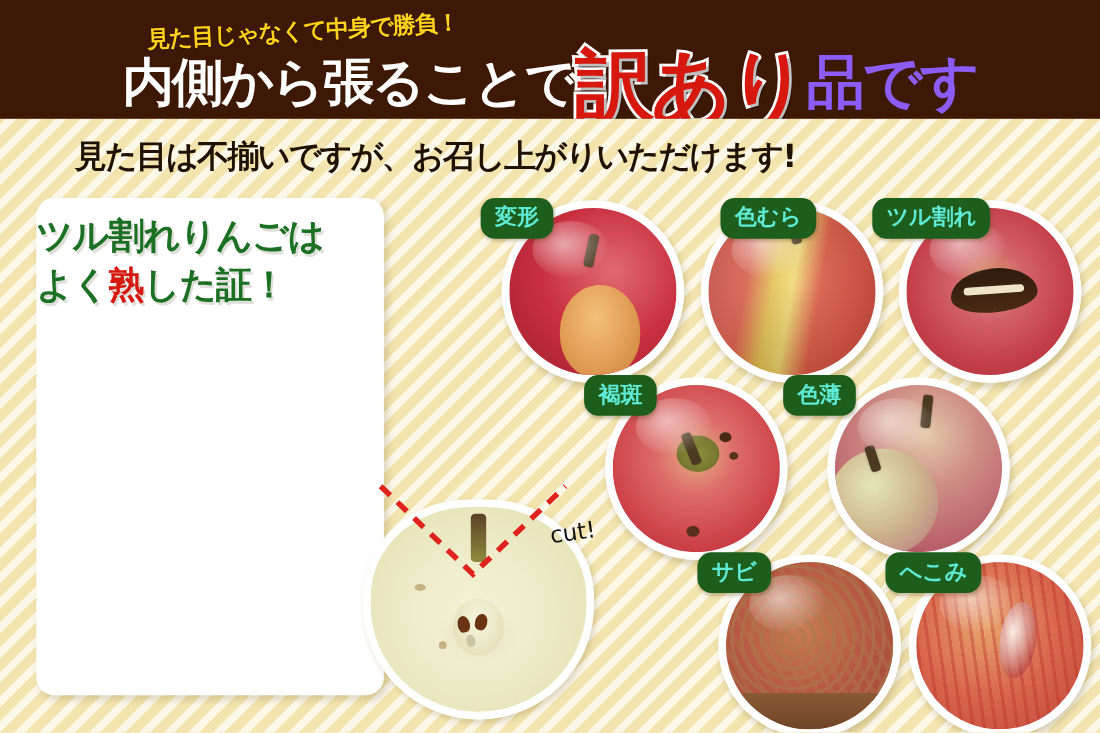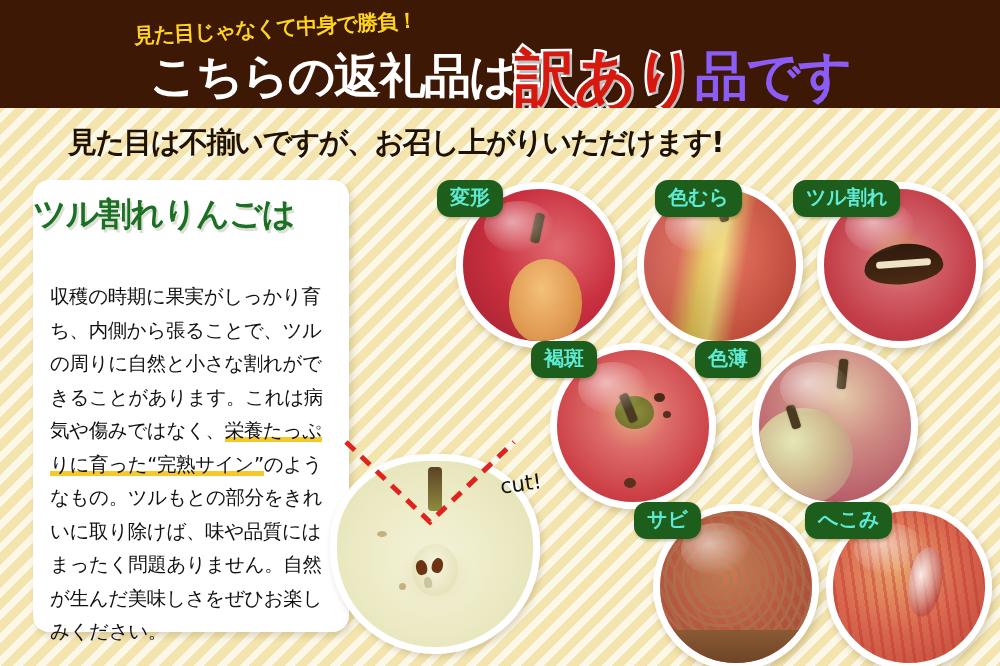--- a/index.html
+++ b/index.html
@@ -33,21 +33,21 @@
   }
   .headline{
     position:absolute;left:0;top:45px;width:1000px;height:62px;
     text-align:center;white-space:nowrap;line-height:60px;
   }
   .hl-white{
     color:#ffffff;font-weight:bold;font-size:47px;letter-spacing:-2px;
     vertical-align:middle;
   }
   .hl-red{
-    color:#d6180f;font-weight:bold;font-size:62px;letter-spacing:-3px;
+    color:#d6180f;font-weight:bold;font-size:72px;letter-spacing:-3px;
     vertical-align:middle;position:relative;top:2px;
     -webkit-text-stroke:5px #ffffff;paint-order:stroke fill;
     text-shadow:3px 3px 0 rgba(0,0,0,0.25);
   }
   .hl-white-small{
     color:#8b5cf6;font-weight:bold;font-size:53px;letter-spacing:-2px;
     vertical-align:middle;
   }
 
   
@@ -144,35 +144,33 @@
   }
 </style>
 </head>
 <body>
 
 <div class="banner">
 
   <div class="header">
     <div class="kicker">見た目じゃなくて中身で勝負！</div>
     <div class="headline">
-      <span class="hl-white">こちらの返礼品は</span><span class="hl-red">訳あり</span><span class="hl-white-small">品です</span>
+      <span class="hl-white">内側から張ることで</span><span class="hl-red">訳あり</span><span class="hl-white-small">品です</span>
     </div>
   </div>
 
   <div class="subtitle">
     <span class="sub-dark">見た目は不揃いですが、</span>
       <span class="sub-dark">お召し上がりいただけます!</span>
   </div>
 
   <div class="card">
     <div class="card-title">
       <span class="ct-line"><span class="ct-green">ツル割れりんごは</span></span>
-    </div>
-    <div class="card-body">
-      <span>収穫の時期に果実がしっかり育ち、内側から張ることで、ツルの周りに自然と小さな割れができることがあります。これは病気や傷みではなく、</span><span class="mark-u">栄養たっぷりに育った</span><span></span><span class="mark-u">“完熟サイン”</span><span>のようなもの。ツルもとの部分をきれいに取り除けば、味や品質にはまったく問題ありません。自然が生んだ美味しさをぜひお楽しみください。</span>
+      <span class="ct-line"><span class="ct-green">よく</span><span class="ct-red">熟</span><span class="ct-green">した証！</span></span>
     </div>
   </div>
 
   <div class="cut-wrap">
     <div class="cut-apple">
       <div class="stem-top"></div>
       <div class="core">
         <div class="seed" style="left:4px;top:16px;"></div>
         <div class="seed" style="left:20px;top:14px;transform:rotate(14deg);"></div>
         <div class="seed" style="left:12px;top:33px;background:#c9c7a0;height:11px;width:8px;"></div>
@@ -230,21 +228,21 @@
     <div class="badge" style="left:531px;top:341px;">褐斑</div>
 
     <div class="photo" style="left:752px;top:343px;width:152px;height:152px;
                 background:radial-gradient(circle at 55% 30%, #e3c9a8 0%, #cf8d85 35%, #b9606a 75%, #9d4a58 100%);">
       <div style="position:absolute;left:-4%;top:38%;width:66%;height:64%;border-radius:50%;
                   background:radial-gradient(circle at 40% 34%, #e4e7b8 0%, #cfba8e 45%, #b6737c 100%);"></div>
       <div class="stem" style="left:52%;top:6%;transform:rotate(6deg);"></div>
       <div class="stem" style="left:20%;top:36%;height:24px;transform:rotate(-18deg);"></div>
       <div class="gloss"></div>
     </div>
-    <div class="badge" style="left:695px;top:341px;">色薄</div>
+    <div class="badge" style="left:712px;top:341px;">色薄</div>
 
     <div class="photo" style="left:653px;top:504px;width:152px;height:152px;
                 background:radial-gradient(circle at 45% 40%, #c97b54 0%, #b85a42 45%, #9c4234 100%);">
       <div style="position:absolute;left:0;top:0;width:100%;height:100%;opacity:.62;
                   background:repeating-radial-gradient(circle at 40% 45%, rgba(168,124,78,0.9) 0 3px, rgba(190,70,55,0.0) 3px 9px),
                              repeating-linear-gradient(62deg, rgba(172,126,80,0.55) 0 4px, rgba(0,0,0,0) 4px 11px);"></div>
       <div style="position:absolute;left:0;bottom:0;width:100%;height:22%;
                   background:linear-gradient(#8b5a34,#6d4527);"></div>
       <div class="gloss"></div>
     </div>

